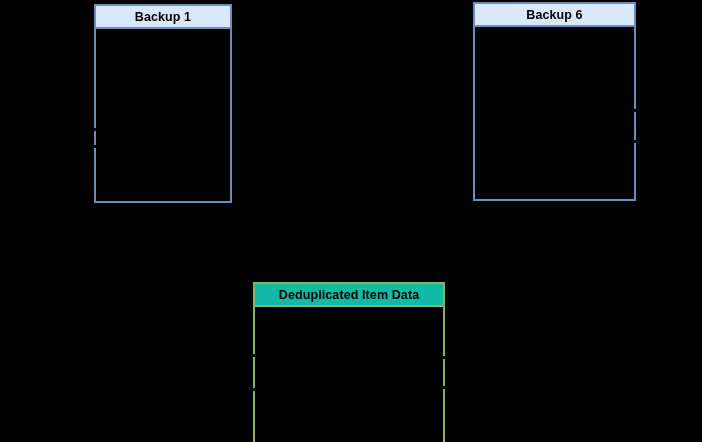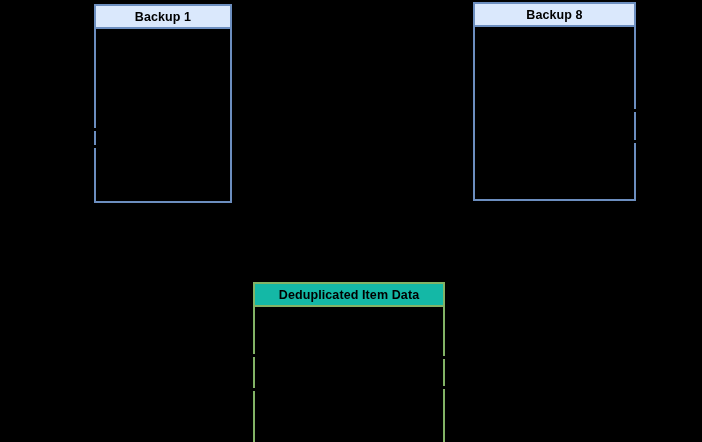--- a/index.html
+++ b/index.html
@@ -91,21 +91,21 @@
 <div id="canvas" style="width: 702px; height: 442px; background: rgb(0, 0, 0);">
 
   <div class="box blue" id="node-backup-1" style="left: 74px; top: 4px; width: 138px; height: 199px; margin-left: 20px;">
     <div class="box-header">Backup 1</div>
     <div class="box-body"></div>
     <div class="notch left" style="top: 122px;"></div>
     <div class="notch left" style="top: 139px;"></div>
   </div>
 
   <div class="box blue" id="node-backup-2" style="left: 473px; top: 2px; width: 163px; height: 199px;">
-    <div class="box-header">Backup 8</div>
+    <div class="box-header">Backup 6</div>
     <div class="box-body"></div>
     <div class="notch right" style="top: 105px;"></div>
     <div class="notch right" style="top: 136px;"></div>
   </div>
 
   <div class="box green" id="node-deduplicated-item-data" style="left: 253px; top: 282px; width: 192px; height: 162px;">
     <div class="box-header">Deduplicated Item Data</div>
     <div class="box-body"></div>
     <div class="notch left" style="top: 70px;"></div>
     <div class="notch left" style="top: 104px;"></div>

